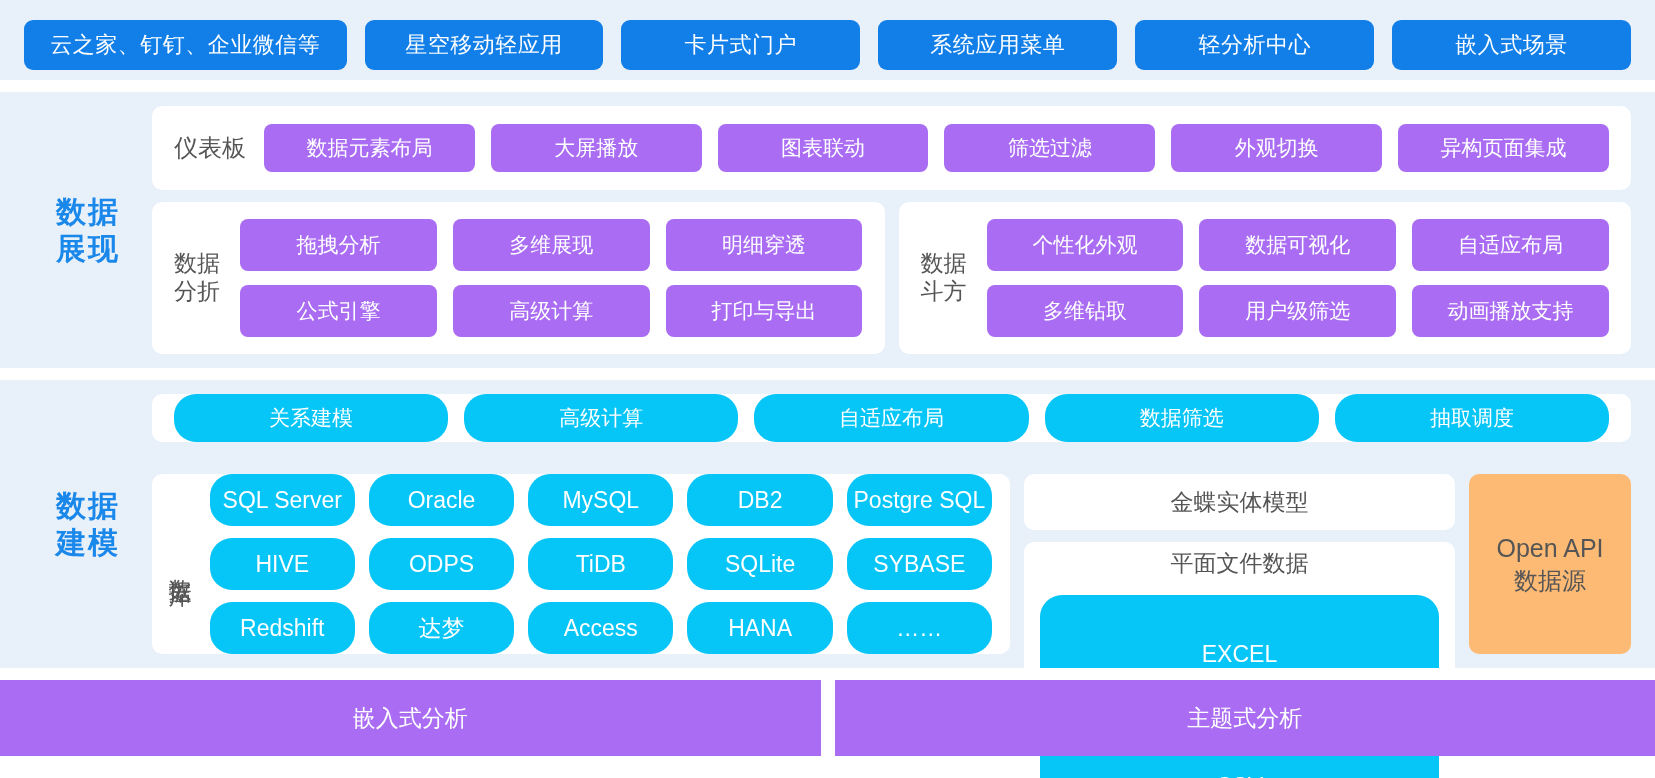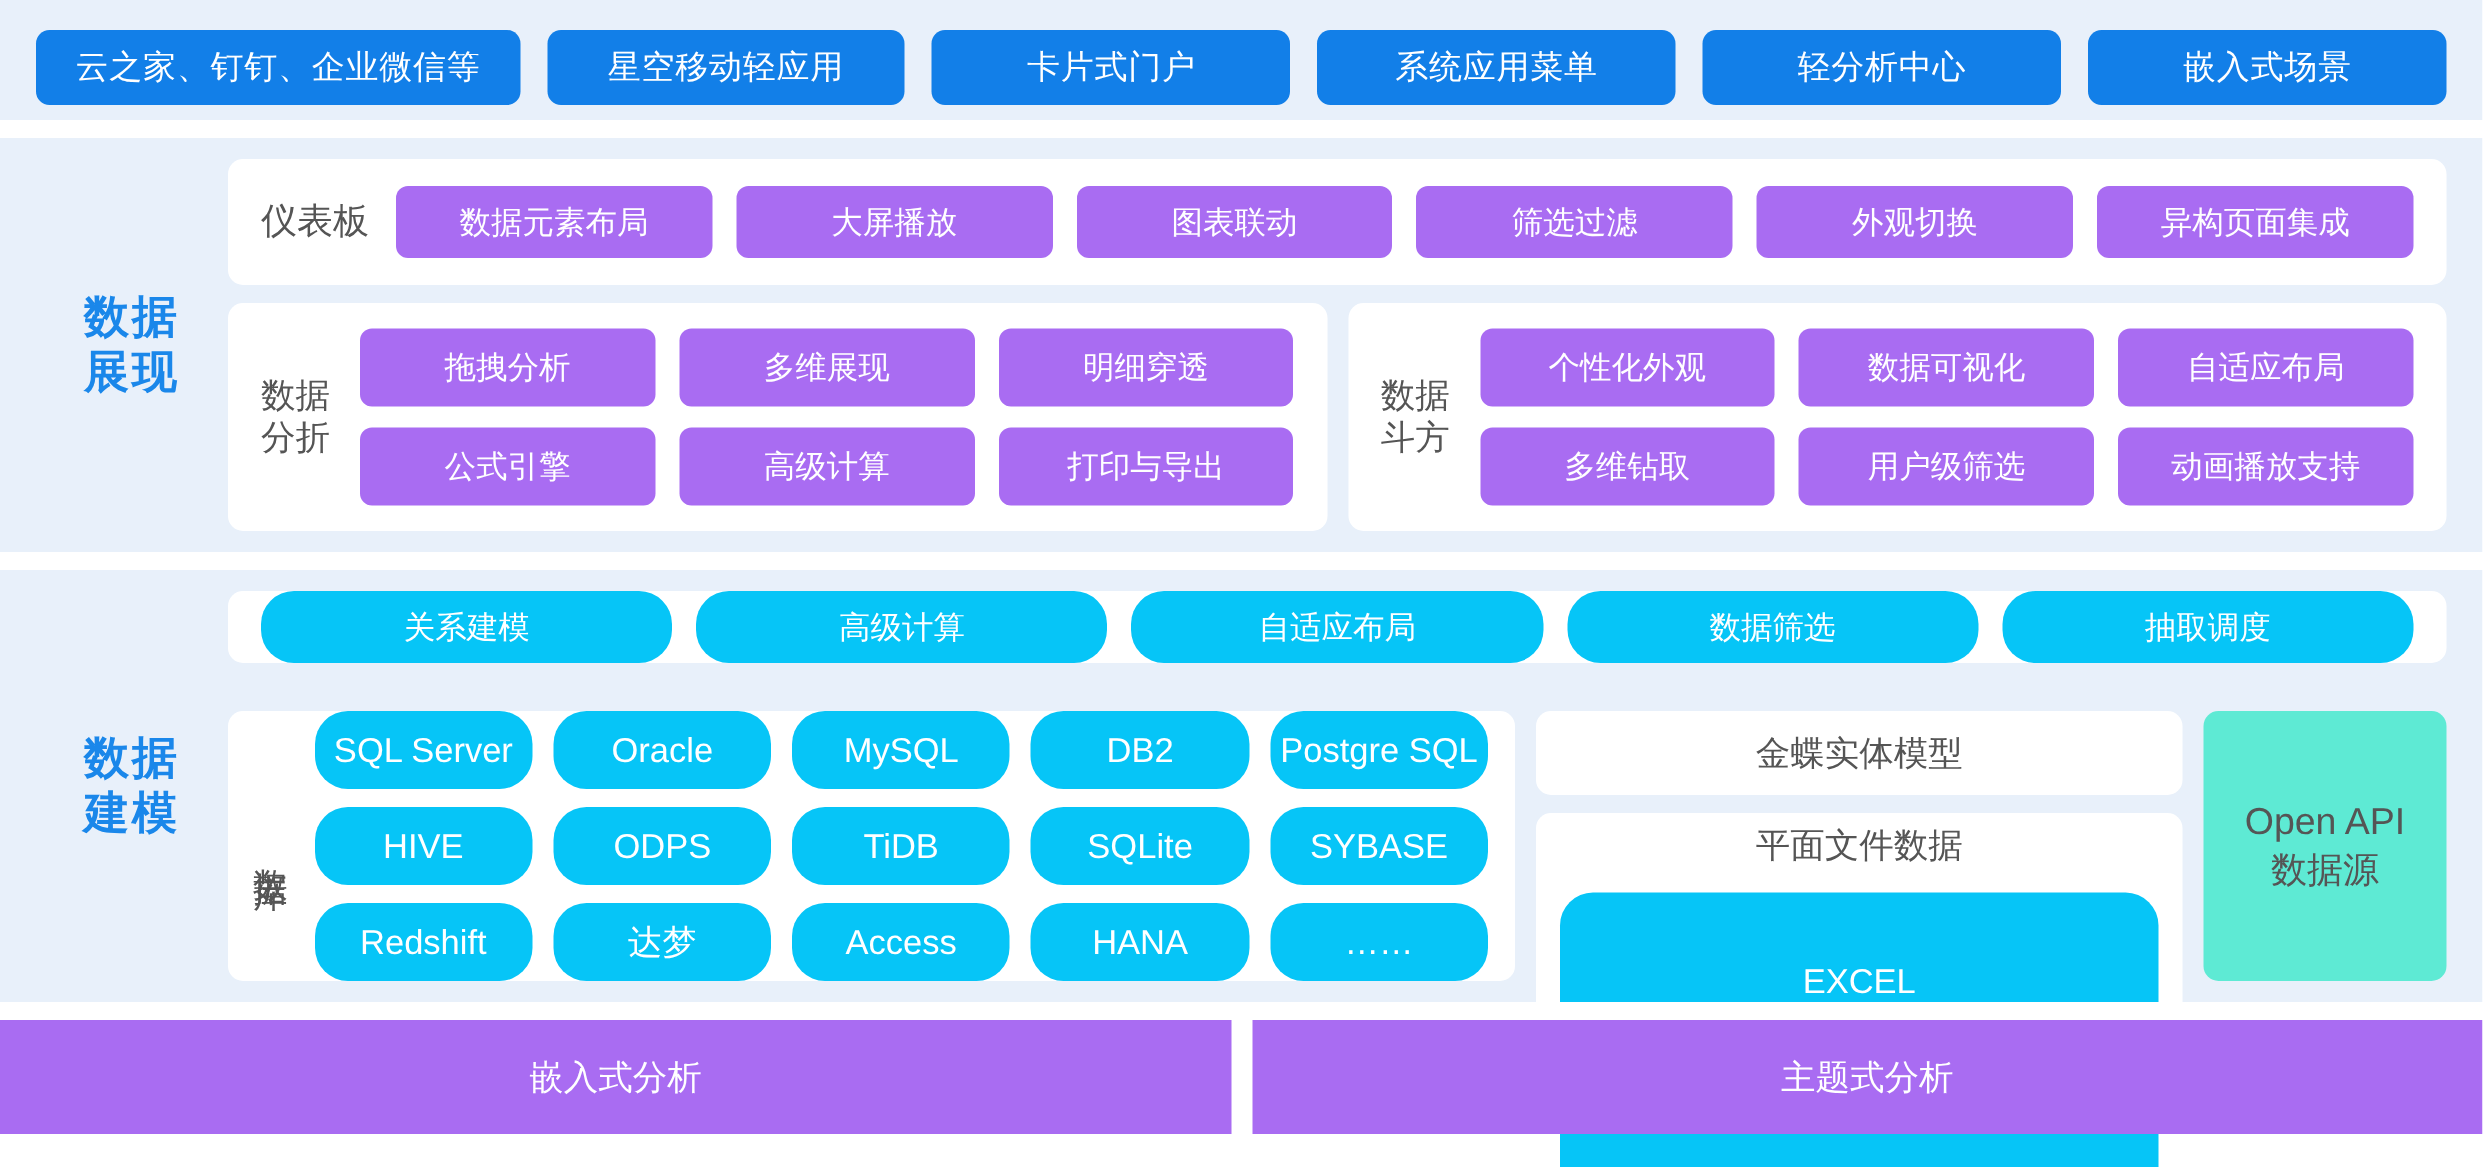--- a/index.html
+++ b/index.html
@@ -188,21 +188,21 @@
     justify-content: center;
     gap: 16px;
     padding: 6px 16px 14px;
   }
   .flat-title { color: #555555; font-size: 23px; }
   .flat-chips { display: flex; gap: 14px; width: 100%; justify-content: flex-end; flex-direction: column; }
   .flat-chips > .chip { flex: 0 1 118px; height: 50px; font-size: 23px; }
 
   .card-api {
     flex: 0 0 162px;
-    background: #5eead4;
+    background: #fdba74;
     border-radius: 10px;
     display: flex;
     flex-direction: column;
     align-items: center;
     justify-content: center;
     color: #555555;
     font-size: 25px;
     line-height: 1.3;
     text-align: center;
   }

